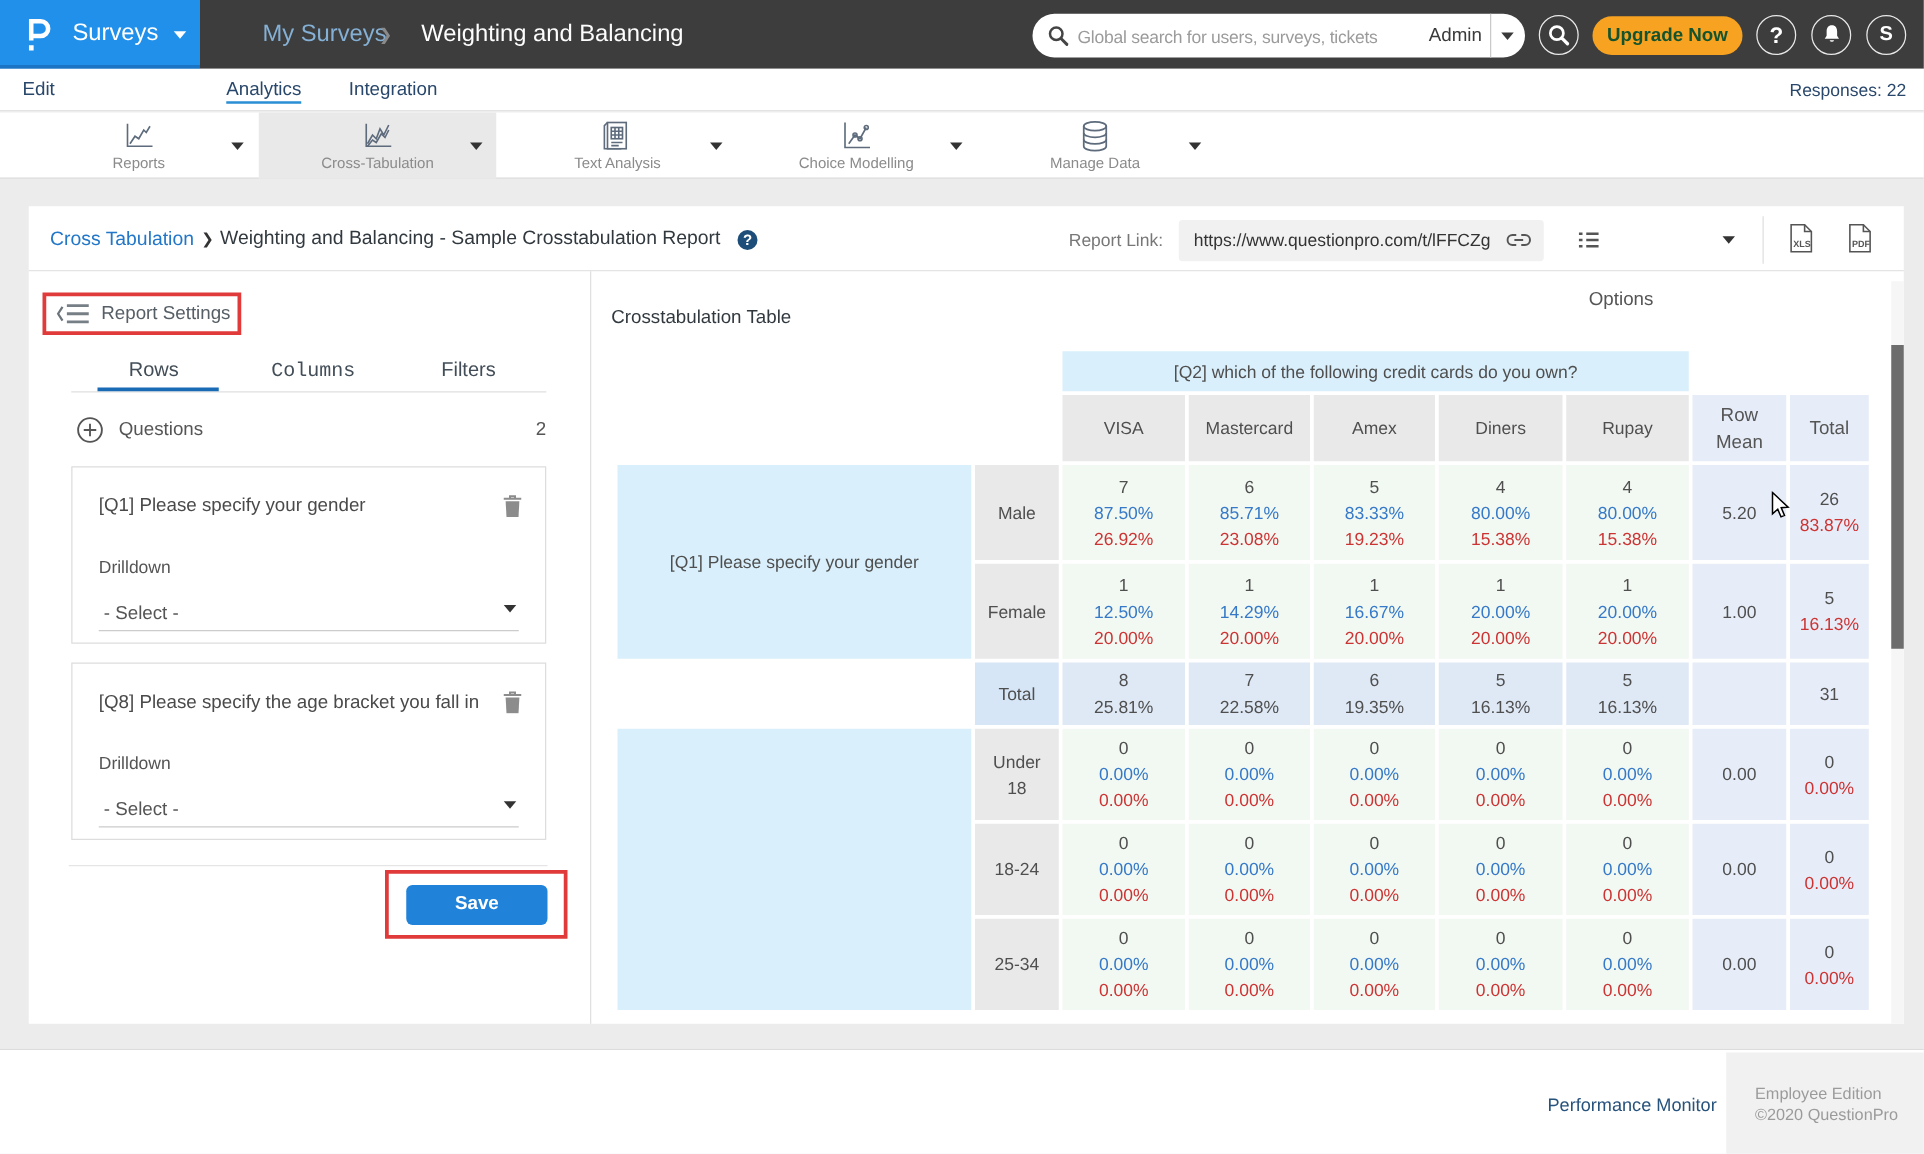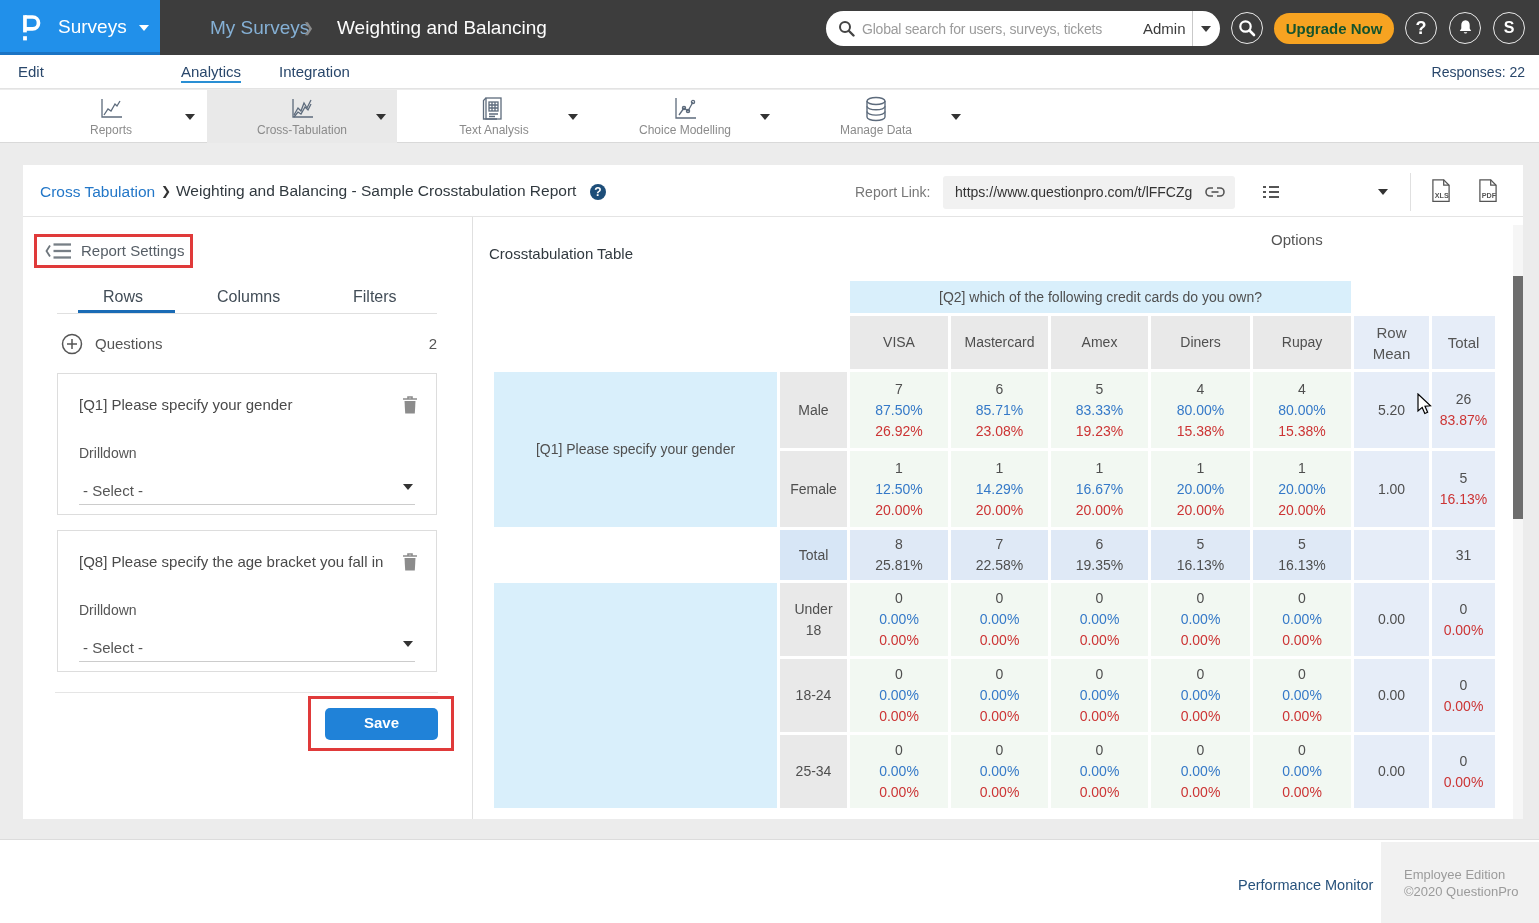--- a/index.html
+++ b/index.html
@@ -236,21 +236,21 @@
     <svg style="position:absolute;left:22px;top:24px" width="27" height="20" viewBox="0 0 27 20" fill="none">
         <path d="M5 4.5 L1.5 10 L5 15.5" stroke="#6d757c" stroke-width="1.8"></path>
         <g stroke="#777f86" stroke-width="2.3">
           <line x1="8.5" y1="3.5" x2="26" y2="3.5"></line>
           <line x1="8.5" y1="10" x2="26" y2="10"></line>
           <line x1="8.5" y1="16.5" x2="26" y2="16.5"></line>
         </g>
       </svg>
     <span id="rstext">Report Settings</span>
     <span class="ltab" style="left:80px;">Rows</span>
-    <span class="ltab" style="left:194px;">Columns</span>
+    <span class="ltab" style="left:194px;font-family:Liberation Mono, monospace;">Columns</span>
     <span class="ltab" style="left:330px;">Filters</span>
     <div id="tabline"></div>
     <div id="rowsline"></div>
     <div id="qrow">
       <svg style="position:absolute;left:0;top:0" width="22" height="22" viewBox="0 0 22 22" fill="none" stroke="#555" stroke-width="1.5">
           <circle cx="11" cy="11" r="9.5"></circle>
           <line x1="11" y1="6" x2="11" y2="16"></line>
           <line x1="6" y1="11" x2="16" y2="11"></line>
         </svg>
       <span class="qt">Questions</span>

